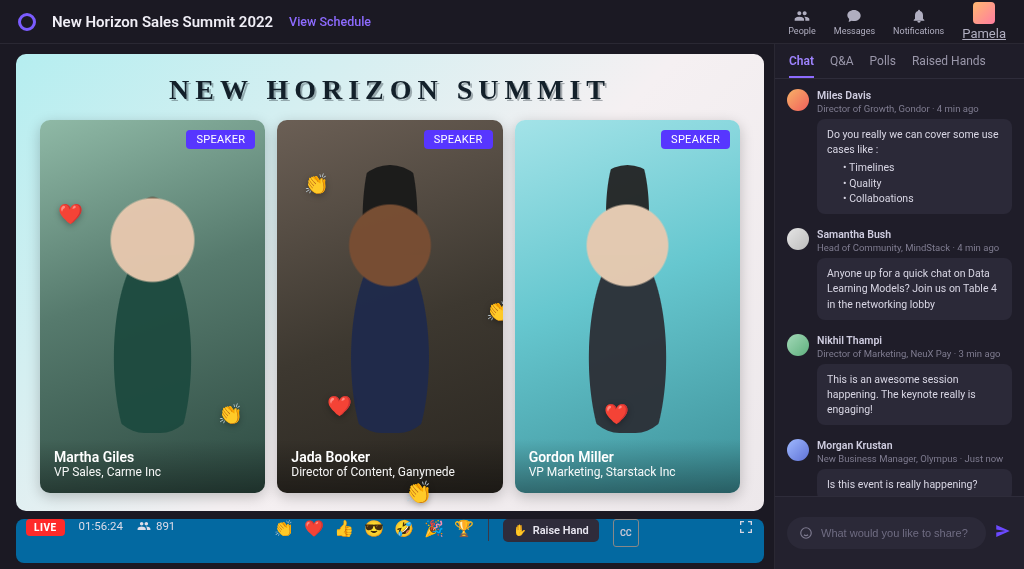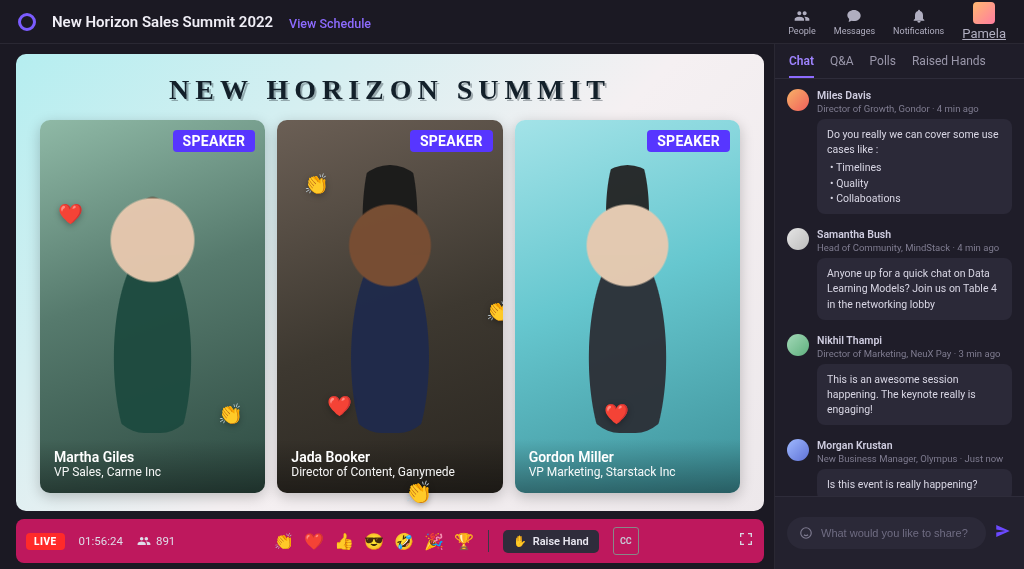--- a/index.html
+++ b/index.html
@@ -1,54 +1,54 @@
 <!DOCTYPE html>
 <html><head>
 <meta charset="utf-8">
 <style>
   * { box-sizing: border-box; margin: 0; padding: 0; }
   html, body { width: 1024px; height: 569px; overflow: hidden; font-family: -apple-system, BlinkMacSystemFont, "Segoe UI", Roboto, Helvetica, Arial, sans-serif; background:#15131a; color:#e6e4ea; }
   .app { display:flex; flex-direction:column; width:1024px; height:569px; background:#1b1923; }
 
   
   .topbar { display:flex; align-items:center; height:44px; padding:0 18px; background:#1b1923; border-bottom:1px solid #2a2833; justify-content:space-between; }
-  .topbar-left { display:flex; align-items:flex-end; gap:16px; }
+  .topbar-left { display:flex; align-items:center; gap:16px; }
   .logo { width:18px; height:18px; border:3.5px solid #7b5cff; border-radius:50%; display:inline-block; }
   .event-title { font-size:15px; font-weight:600; color:#f0eef6; }
   .view-schedule { color:#8d6bff; font-size:12.5px; font-weight:500; cursor:pointer; }
   .topbar-right { display:flex; align-items:center; gap:18px; }
   .nav-item { display:flex; flex-direction:column; align-items:center; gap:2px; color:#b0aec0; font-size:9px; cursor:pointer; }
   .nav-item svg { width:16px; height:16px; fill:#b0aec0; }
   .nav-avatar { width:22px; height:22px; border-radius:4px; background:linear-gradient(135deg,#ffb870,#ff7da0); }
   .nav-name { font-size:13px; color:#b0aec0;text-decoration:underline; }
 
   
   .body { flex:1; display:flex; min-height:0; }
   .stage-wrap { flex:1; padding:10px 10px 6px 16px; display:flex; flex-direction:column; min-width:0; }
   .stage { flex:1; border-radius:10px; overflow:hidden; display:flex; flex-direction:column; position:relative; background:linear-gradient(135deg,#b5eef0 0%,#f5f0f2 55%,#ede8eb 100%); }
   .stage-banner { text-align:center; padding:20px 10px 6px; font-family:"Georgia","Times New Roman",serif; font-size:28px; font-weight:900; letter-spacing:6px; color:#13202a; text-shadow:2px 2px 0 rgba(30,40,50,.35); }
   .speaker-row { flex:1; display:flex; gap:12px; padding:8px 24px 18px; }
   .speaker-card { flex:1; border-radius:10px; position:relative; overflow:hidden; display:flex; flex-direction:column; justify-content:flex-end; box-shadow:0 4px 14px rgba(0,0,0,.22); }
   .sc1 { background:linear-gradient(160deg,#8fb9a6 0%,#567a6d 45%,#2d4a41 100%); }
   .sc2 { background:linear-gradient(160deg,#6b5f55 0%,#3d3830 55%,#2a2620 100%); }
   .sc3 { background:linear-gradient(160deg,#a3e3e8 0%,#66c7cf 45%,#3d9098 100%); }
-  .speaker-badge { position:absolute; top:10px; right:10px; background:#5736ff; color:#fff; font-size:14px; font-weight:700; padding:3px 10px; border-radius:4px; letter-spacing:.3px; }
+  .speaker-badge { position:absolute; top:10px; right:10px; background:#5736ff; color:#fff; font-size:11px; font-weight:400; padding:3px 10px; border-radius:4px; letter-spacing:.3px; }
   .speaker-info { padding:10px 14px 14px; color:#fff; background:linear-gradient(to top, rgba(0,0,0,.35), transparent); }
   .speaker-name { font-size:14px; font-weight:600; }
   .speaker-role { font-size:12px; opacity:.95; }
   
   .fig { position:absolute; width:60%; height:72%; top:12%; left:20%; border-radius:50% 50% 44% 44%; opacity:.95; }
   .fig::after { content:""; position:absolute; left:30%; top:-14%; width:40%; height:28%; border-radius:50%; background:rgba(0,0,0,.0); }
   .sc1 .fig { background:radial-gradient(circle at 50% 28%, #e9c9af 0 20%, transparent 21%), radial-gradient(ellipse at 50% 72%, #1d4a3f 0 40%, transparent 41%), radial-gradient(ellipse at 50% 36%, #4a2f20 0 26%, transparent 27%); }
   .sc2 .fig { background:radial-gradient(circle at 50% 30%, #7a4e33 0 20%, transparent 21%), radial-gradient(ellipse at 50% 72%, #1f2a4c 0 40%, transparent 41%), radial-gradient(ellipse at 50% 20%, #1a1a1a 0 28%, transparent 29%); }
   .sc3 .fig { background:radial-gradient(circle at 50% 30%, #e9c9af 0 20%, transparent 21%), radial-gradient(ellipse at 50% 72%, #2c2f36 0 40%, transparent 41%), radial-gradient(ellipse at 50% 18%, #232323 0 22%, transparent 23%); }
   .emoji-float { position:absolute; font-size:20px; pointer-events:none; filter:drop-shadow(0 2px 3px rgba(0,0,0,.3)); }
 
   
-  .controls { height:44px; background:#be185d; border-radius:8px; margin-top:8px; display:flex; align-items:center; padding:0 10px; gap:14px; }
+  .controls { height:44px; background:#0369a1; border-radius:8px; margin-top:8px; display:flex; align-items:flex-start; padding:0 10px; gap:14px; }
   .live-badge { background:#ff2a2a; color:#fff; font-size:10px; font-weight:800; padding:3px 8px; border-radius:4px; letter-spacing:.5px; }
   .timer { font-size:11.5px; color:#dedce8; font-variant-numeric:tabular-nums; }
   .attendees { display:flex; align-items:center; gap:5px; font-size:11.5px; color:#dedce8; }
   .attendees svg { width:14px; height:14px; fill:#dedce8; }
   .spacer { flex:1; }
   .reactions { display:flex; gap:10px; font-size:16px; }
   .reaction { cursor:pointer; }
   .divider { width:1px; height:22px; background:#3a3847; }
   .raise-hand { display:flex; align-items:center; gap:6px; font-size:11px; font-weight:600; color:#e8e6f0; cursor:pointer; padding:5px 10px; border-radius:5px; background:#2f2c3b; }
   .cc-btn { width:26px; height:28px; border:1.3px solid #888; border-radius:3px; display:flex; align-items:center; justify-content:center; font-size:9px; font-weight:700; color:#c8c6d4; cursor:pointer; }
@@ -65,21 +65,21 @@
   .msg-avatar { width:22px; height:22px; border-radius:50%; flex:none; }
   .av1{background:linear-gradient(135deg,#f7b267,#f25f5c);}
   .av2{background:linear-gradient(135deg,#e5e5e5,#bcbcbc);}
   .av3{background:linear-gradient(135deg,#a3d9b8,#5fb07e);}
   .av4{background:linear-gradient(135deg,#9fb9ff,#5f72d6);}
   .msg-body { flex:1; min-width:0;}
   .msg-head { font-size:10.5px; color:#cfcde0; }
   .msg-head .author { font-weight:600; }
   .msg-sub { font-size:9.5px; color:#7f7c90; margin-top:1px; }
   .msg-bubble { margin-top:5px; background:#2b2938; border-radius:8px; padding:8px 10px; font-size:10.5px; color:#d8d6e4; line-height:1.45; }
-  .msg-bubble ul { margin:3px 0 0 3px; list-style:none; }
+  .msg-bubble ul { margin:3px 0 0 16px; list-style:none; }
   .msg-bubble ul li::before { content:"• "; }
   .chat-input-row { display:flex; align-items:center; gap:8px; padding:20px 12px; border-top:1px solid #2e2c3a; background:#23212e; }
   .chat-input { flex:1; background:#2b2938; border-radius:18px; height:32px; display:flex; align-items:center; padding:0 12px; gap:8px; }
   .chat-input svg { width:14px; height:14px; stroke:#7e7b90; fill:none; stroke-width:2; }
   .chat-input input { flex:1; background:transparent; border:none; outline:none; color:#cfcde0; font-size:11px; }
   .chat-input input::placeholder { color:#6f6c82; }
   .send-btn { cursor:pointer; }
   .send-btn svg { width:18px; height:18px; fill:#6b49ff; }
 </style>
 </head>

